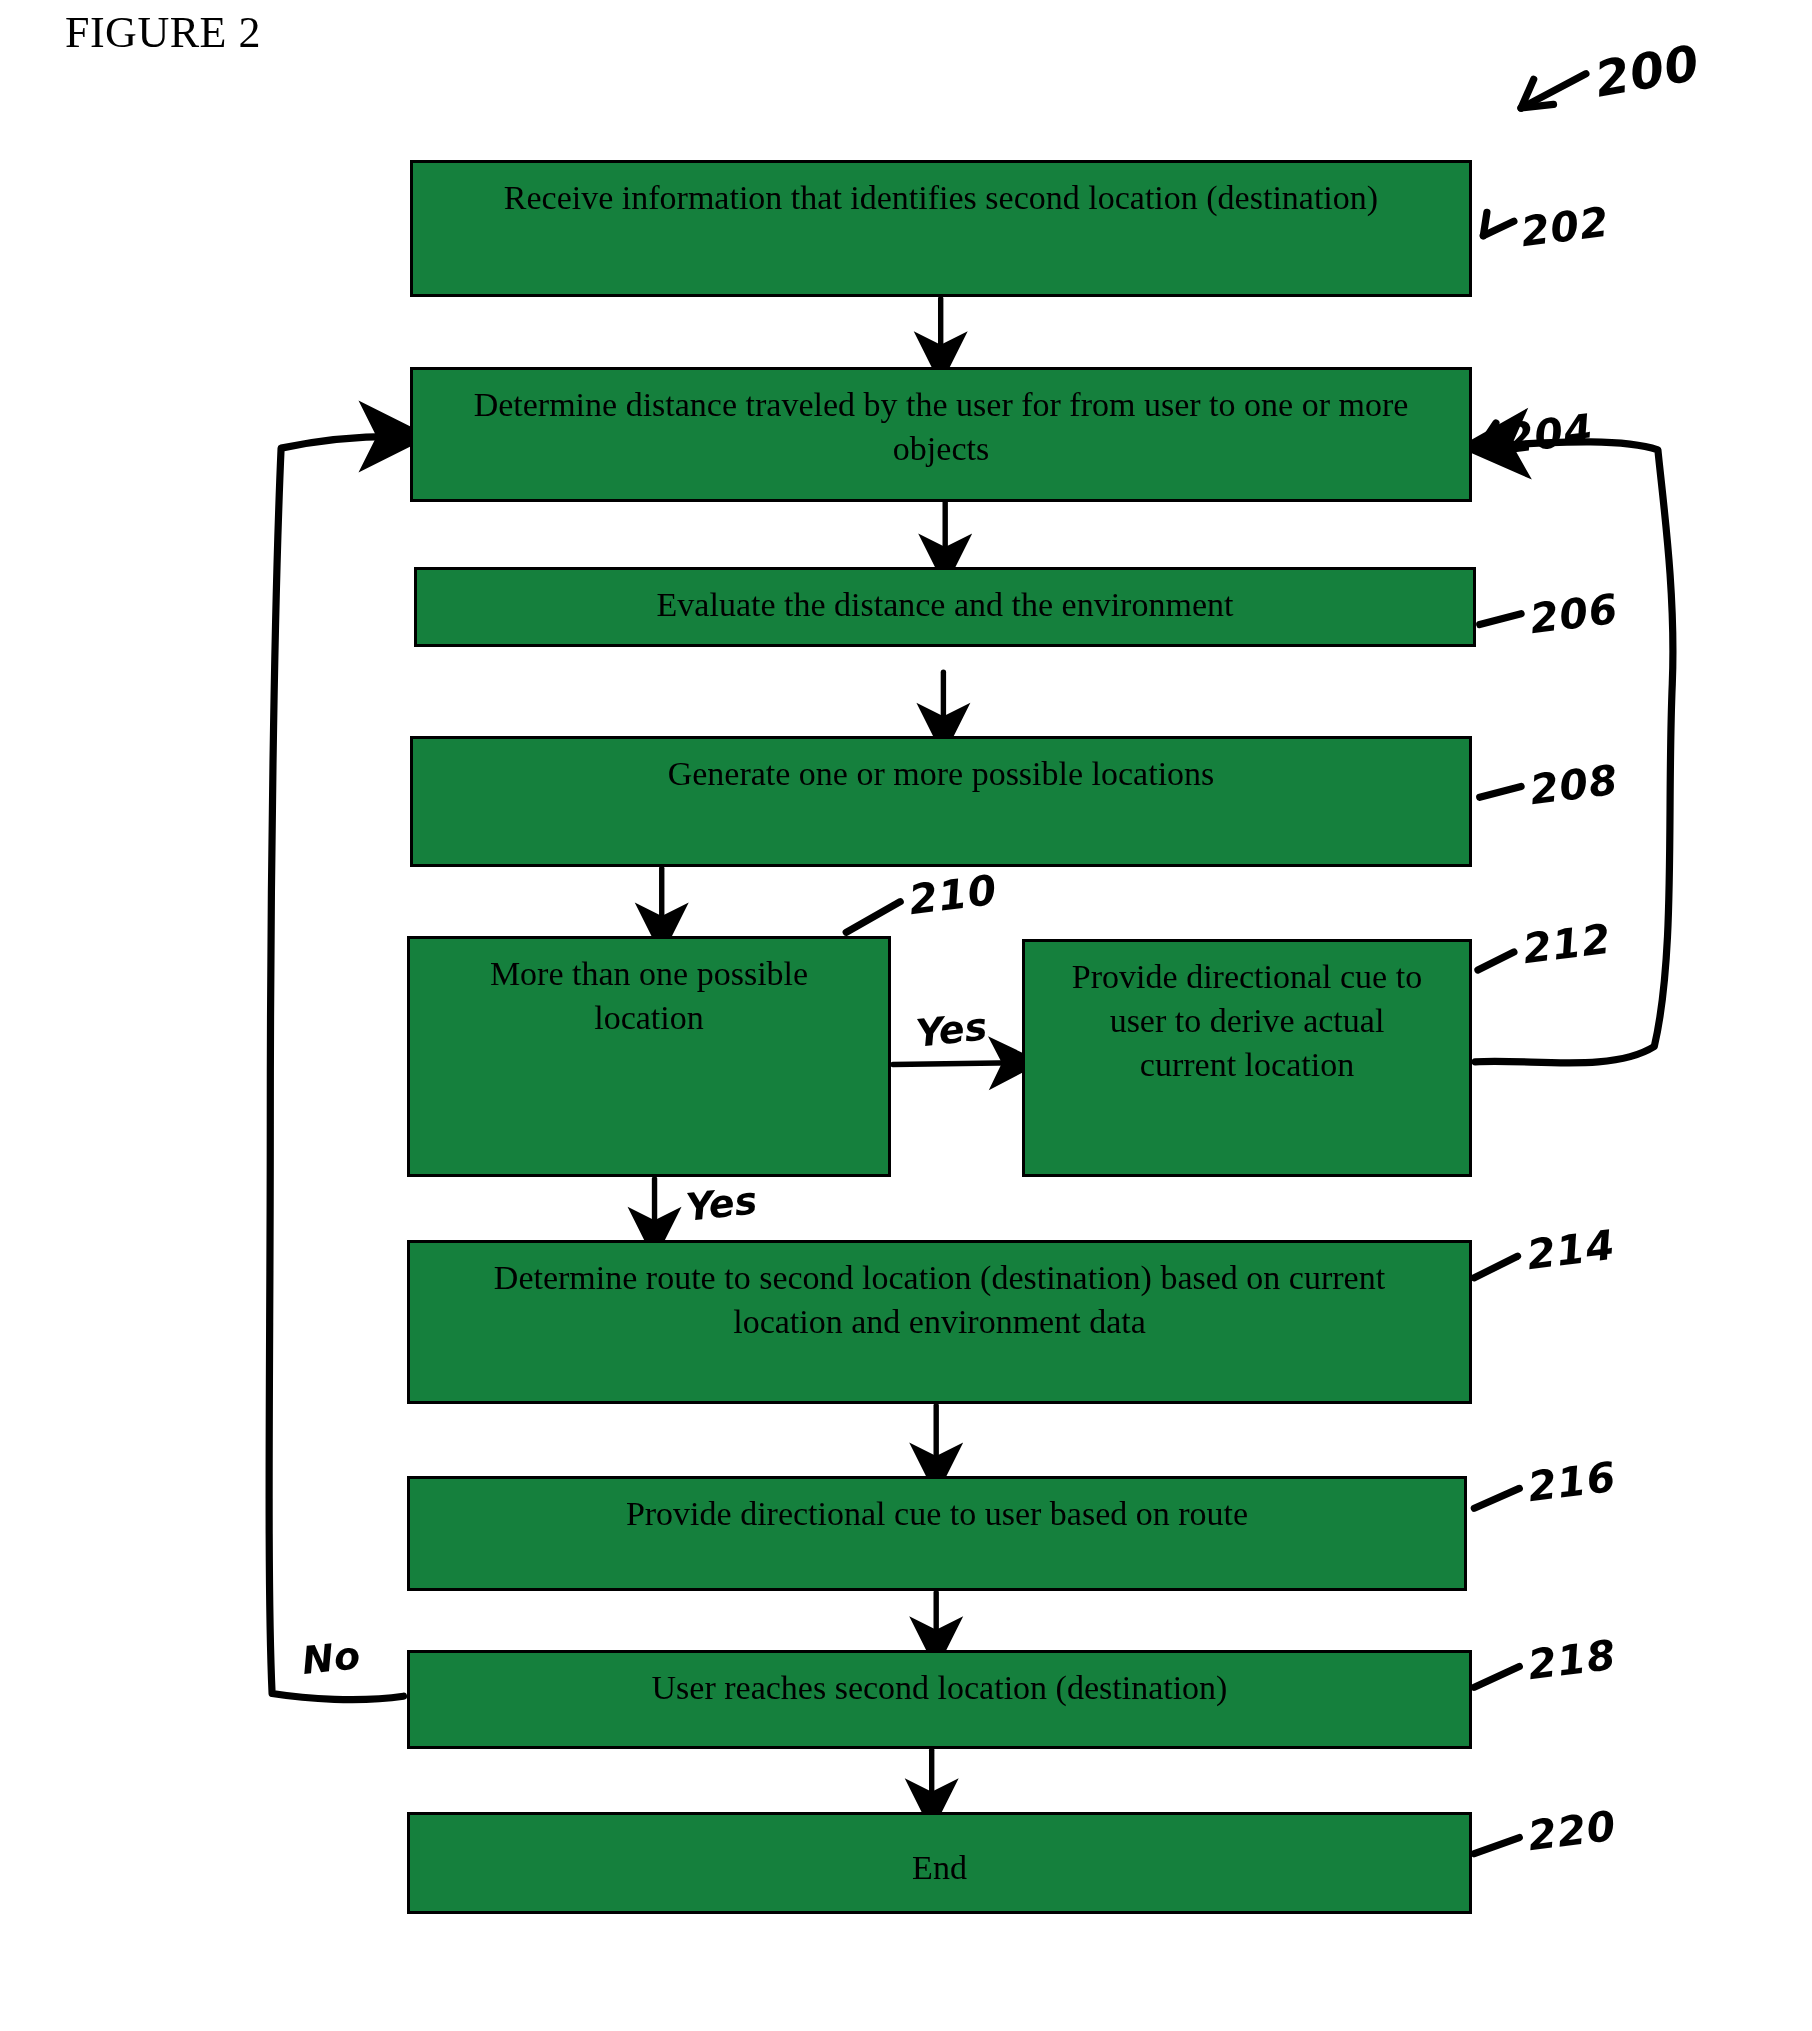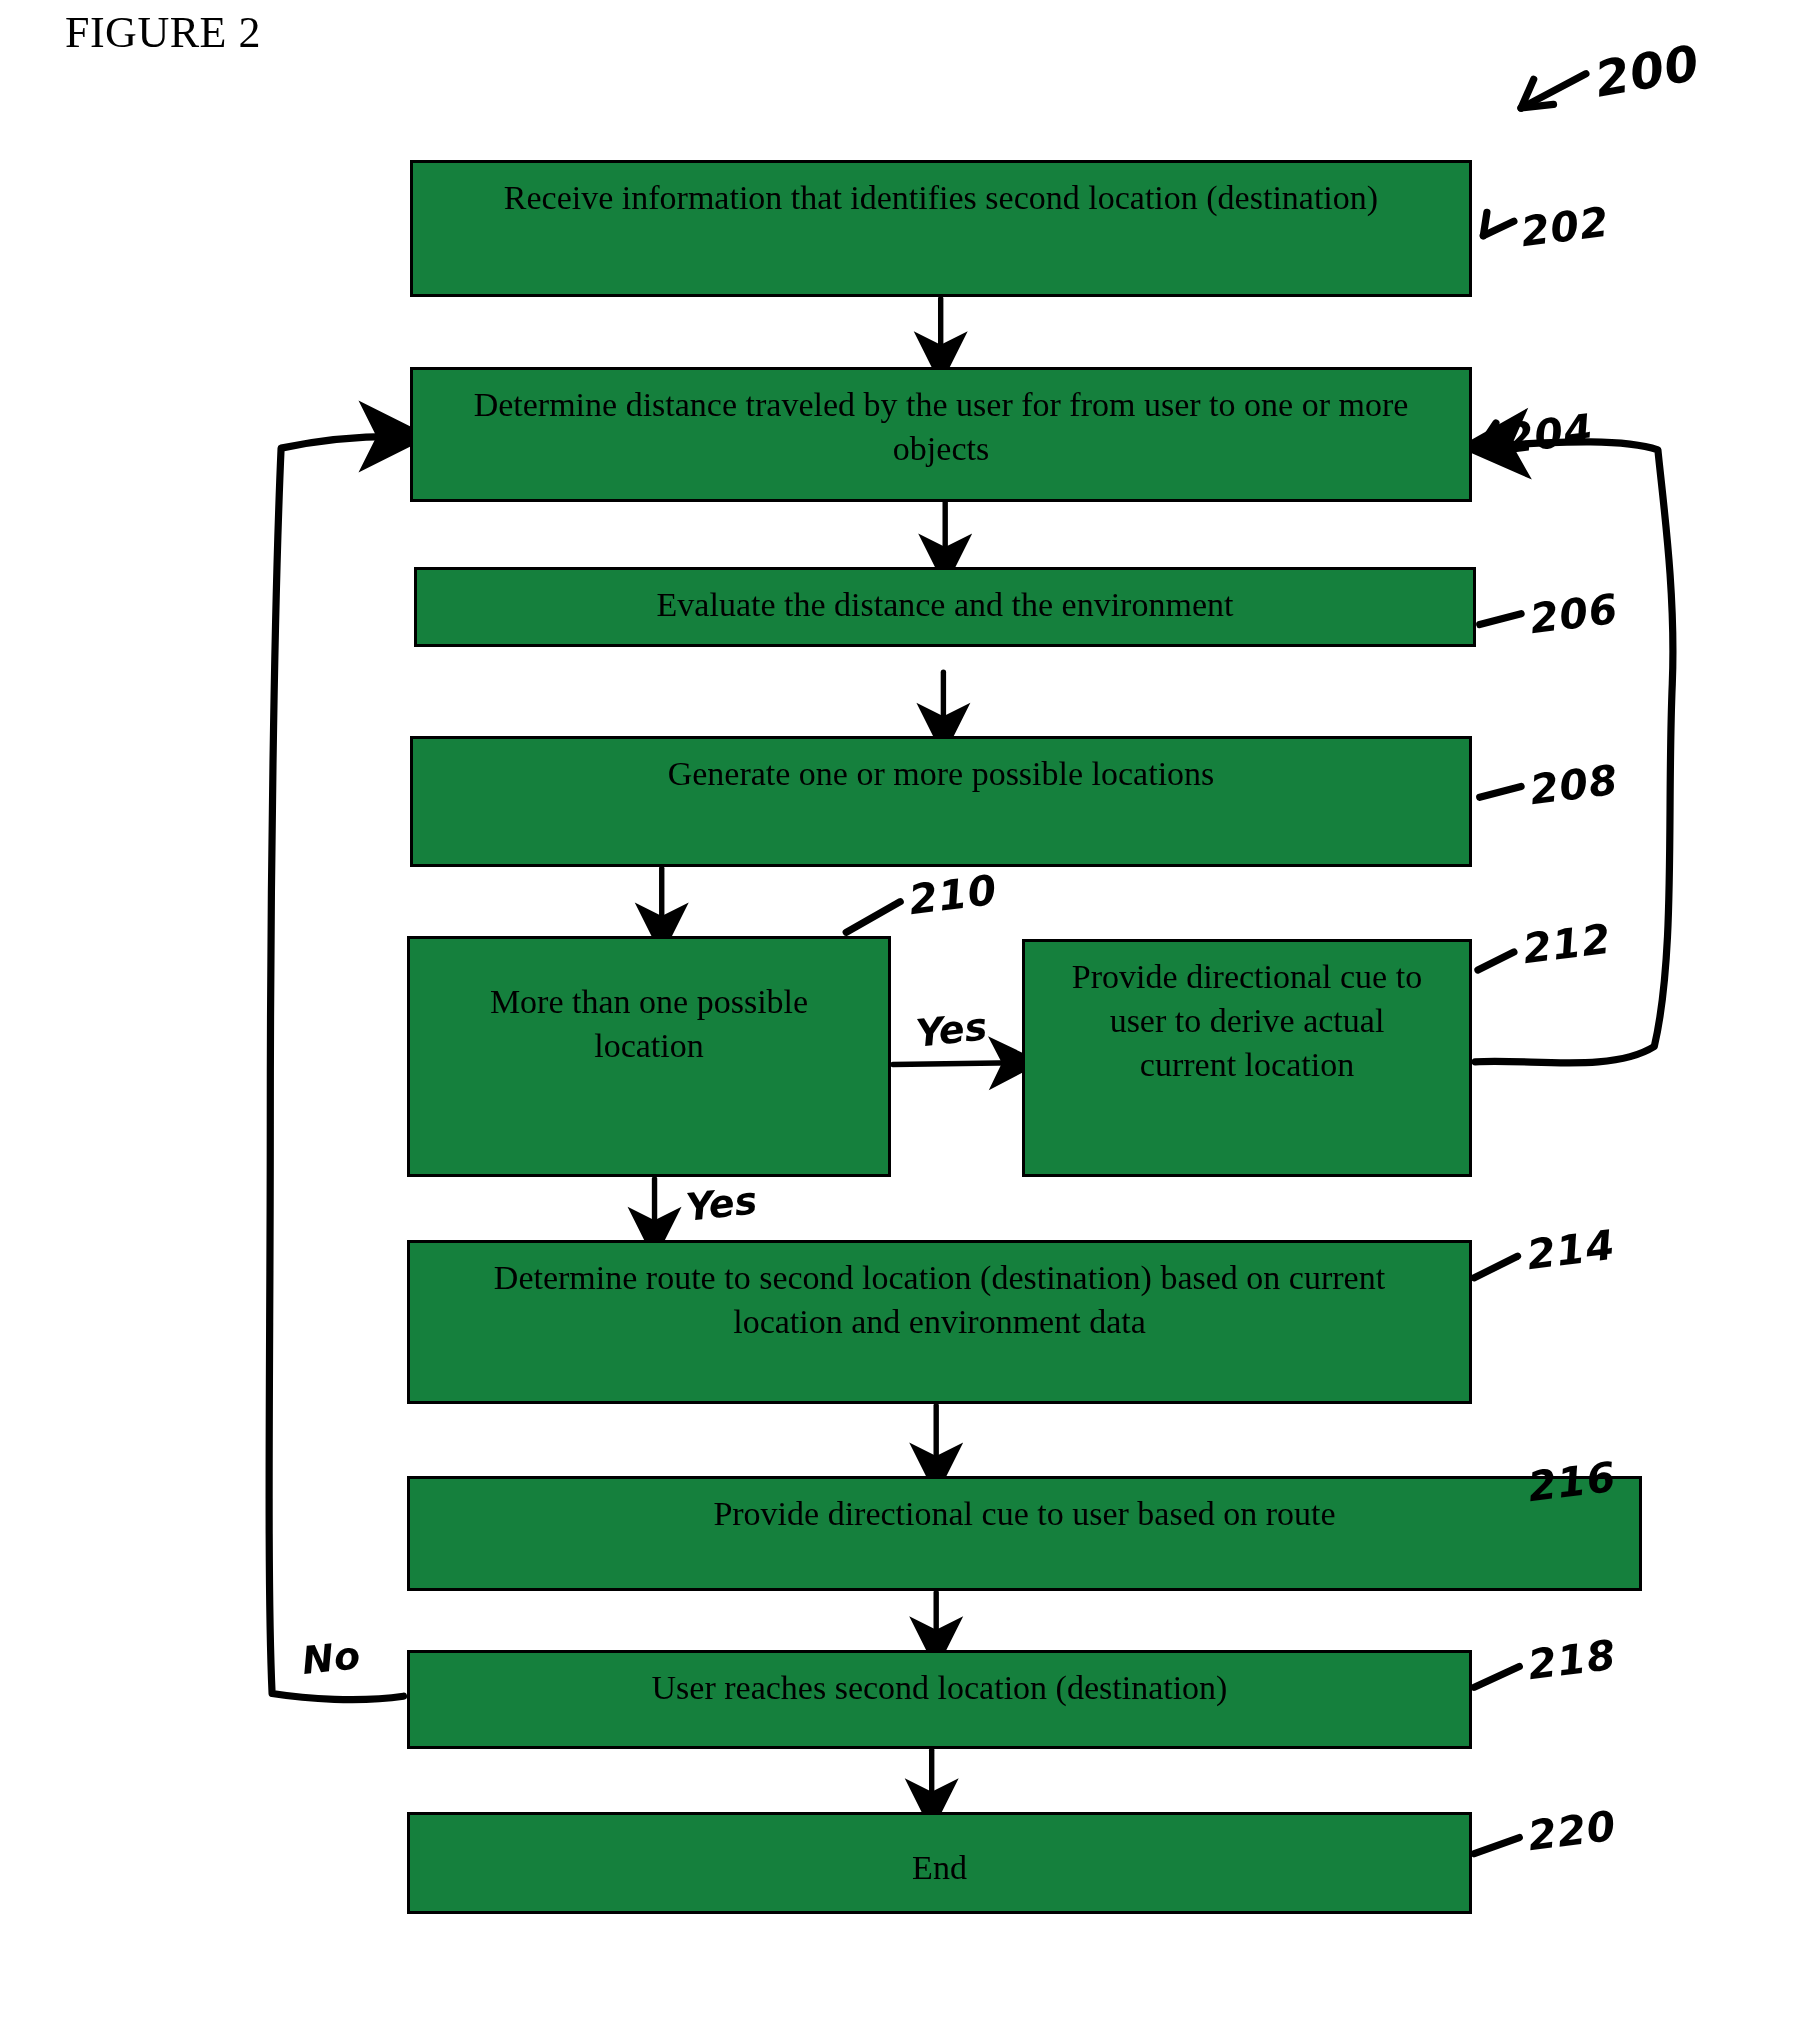--- a/index.html
+++ b/index.html
@@ -161,32 +161,32 @@
 
 <div class="fbox" style="left:414px; top:567px; width:1062px; height:80px;">
   <span>Evaluate the distance and the environment</span>
 </div>
 
 <div class="fbox" style="left:410px; top:736px; width:1062px; height:131px;">
   <span>Generate one or more possible locations</span>
 </div>
 
 <div class="fbox" style="left:407px; top:936px; width:484px; height:241px;">
-  <span style="max-width:378px;margin-top:28px;">More than one possible location</span>
+  <span style="max-width:378px;">More than one possible location</span>
 </div>
 
 <div class="fbox" style="left:1022px; top:939px; width:450px; height:238px;">
   <span style="max-width:360px;">Provide directional cue to user to derive actual current location</span>
 </div>
 
 <div class="fbox" style="left:407px; top:1240px; width:1065px; height:164px;">
   <span style="max-width:990px;">Determine route to second location (destination) based on current location and environment data</span>
 </div>
 
-<div class="fbox" style="left:407px; top:1476px; width:1235px; height:115px;">
+<div class="fbox" style="left:407px; top:1476px; width:1060px; height:115px;">
   <span>Provide directional cue to user based on route</span>
 </div>
 
 <div class="fbox" style="left:407px; top:1650px; width:1065px; height:99px;">
   <span>User reaches second location (destination)</span>
 </div>
 
 <div class="fbox mid" style="left:407px; top:1812px; width:1065px; height:102px;">
   <span>End</span>
 </div>

